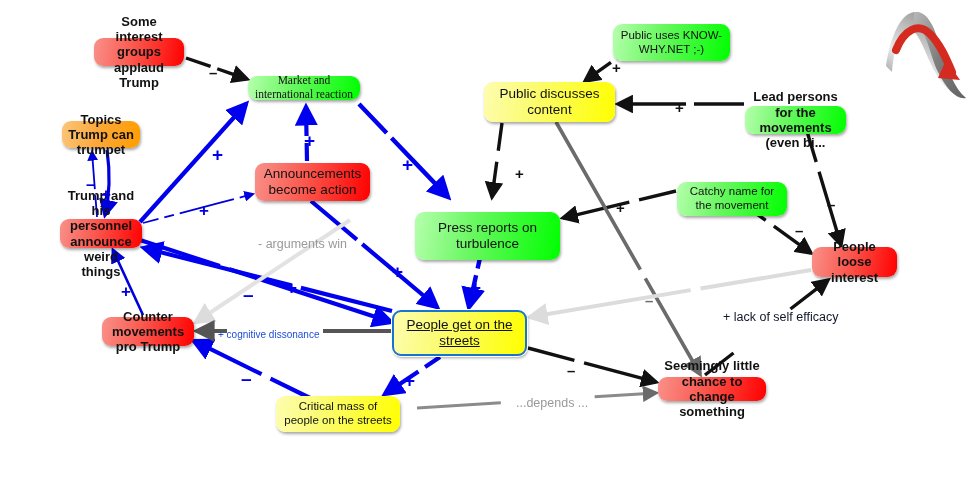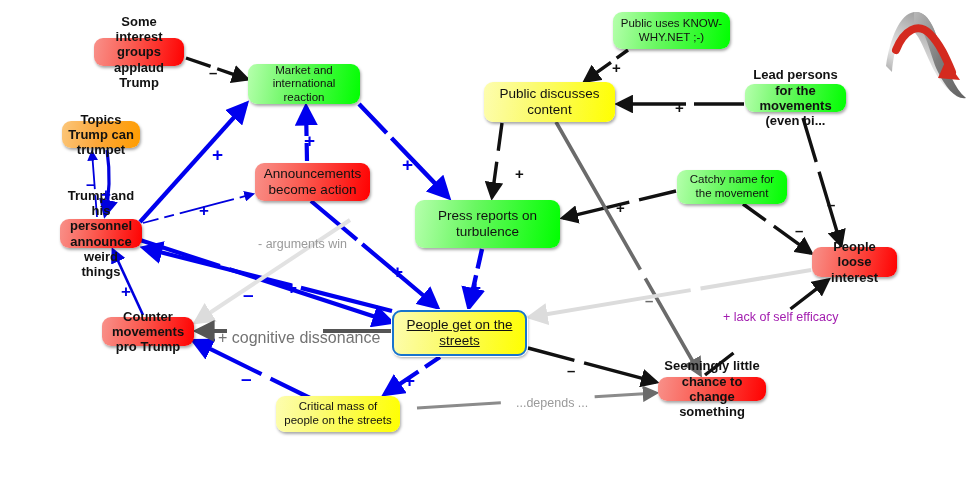--- a/index.html
+++ b/index.html
@@ -6,31 +6,31 @@
   body{width:979px;height:489px;overflow:hidden;
        font-family:"Liberation Sans","DejaVu Sans",sans-serif;}
   #canvas{position:relative;width:979px;height:489px;background:#fff;}
   #edges{position:absolute;left:0;top:0;width:979px;height:489px;}
   .node{position:absolute;box-sizing:border-box;border-radius:9px;
         display:flex;align-items:center;justify-content:center;text-align:center;
         color:#111;line-height:1.18;padding:2px 5px;
         box-shadow:1px 2px 3px rgba(0,0,0,.35);}
   .node span{display:block;width:100%;}
   .n-red{background:linear-gradient(100deg,#f8918a 0%,#fb5a50 42%,#ff0000 100%);}
-  .n-green{background:linear-gradient(100deg,#b6ffad 0%,#69f761 40%,#00ff00 100%);}
+  .n-green{background:linear-gradient(100deg,#b6ffad 0%,#69f761 40%,#00ff00 100%);margin-top:12px;}
   .n-yellow{background:linear-gradient(100deg,#fdfdb0 0%,#fbfb70 38%,#ffff00 100%);}
   .n-orange{background:linear-gradient(100deg,#fbc67a 0%,#fba83c 45%,#ff9d00 100%);}
   .sel{border:2px solid #1874cd;box-shadow:0 0 0 1px #fff,1px 2px 3px rgba(0,0,0,.35);}
   .sm{font-size:13px;font-weight:bold;}
   .md{font-size:11.5px;}
   .lg{font-size:13.5px;}
   .elabel{position:absolute;white-space:nowrap;}
   .lbl-gray{color:#9a9a9a;font-size:12.5px;}
-  .lbl-dgray{color:#737373;font-size:16px;}
-  .lbl-dark{color:#a21caf;font-size:12.5px;}
+  .lbl-dgray{color:#1d4ed8;font-size:10px;}
+  .lbl-dark{color:#0f172a;font-size:12.5px;}
   #logo{position:absolute;left:880px;top:4px;width:96px;height:100px;}
 </style>
 </head>
 <body>
 
 <div id="canvas">
 
   <svg id="edges" viewBox="0 0 979 489" xmlns="http://www.w3.org/2000/svg">
     <defs>
       <marker id="ab" markerWidth="5.5" markerHeight="5.5" refX="4.4" refY="2.75" orient="auto">
@@ -176,39 +176,39 @@
              C70,92 58,76 50,58 C42,40 36,24 28,26 C20,28 14,44 12,68 Z" fill="url(#lg1)"></path>
     <path d="M34,8 C50,6 56,30 62,48 C68,66 74,84 86,94 C76,96 66,84 58,68
              C50,52 46,22 34,20 Z" fill="url(#lg2)" opacity="0.85"></path>
     <path d="M16,46 C24,26 38,18 50,30 C60,40 66,54 72,68" stroke="#d42a1f" stroke-width="8" fill="none" stroke-linecap="round"></path>
     <path d="M66,56 L80,76 L58,74 Z" fill="#d42a1f"></path>
   </svg>
 
 <div class="node n-red sm" style="left: 94px; top: 38px; width: 90px; height: 28px;">
       <span>Some interest groups applaud Trump</span>
     </div>
-    <div class="node n-green md" style="left: 248px; top: 64px; width: 112px; height: 40px;">
+    <div class="node n-green md" style="left: 248px; top: 64px; width: 112px; height: 24px; font-family: Liberation Serif, serif;">
       <span>Market and international reaction</span>
     </div>
     <div class="node n-orange sm" style="left: 62px; top: 121px; width: 78px; height: 27px;">
       <span>Topics Trump can trumpet</span>
     </div>
     <div class="node n-red sm" style="left: 60px; top: 219px; width: 82px; height: 29px;">
       <span>Trump and his personnel announce weird things</span>
     </div>
     <div class="node n-red lg" style="left: 255px; top: 163px; width: 115px; height: 38px;">
       <span>Announcements become action</span>
     </div>
     <div class="node n-green md" style="left: 613px; top: 12px; width: 117px; height: 37px;">
       <span>Public uses KNOW-WHY.NET ;-)</span>
     </div>
     <div class="node n-yellow lg" style="left: 484px; top: 82px; width: 131px; height: 40px;">
       <span>Public discusses content</span>
     </div>
-    <div class="node n-green sm" style="left: 745px; top: 84px; width: 101px; height: 28px;">
+    <div class="node n-green sm" style="left: 745px; top: 94px; width: 101px; height: 28px;">
       <span>Lead persons for the movements (even bi...</span>
     </div>
     <div class="node n-green lg" style="left: 415px; top: 200px; width: 145px; height: 48px;">
       <span>Press reports on turbulence</span>
     </div>
     <div class="node n-green md" style="left: 677px; top: 170px; width: 110px; height: 34px;">
       <span>Catchy name for the movement</span>
     </div>
     <div class="node n-red sm" style="left: 812px; top: 247px; width: 85px; height: 30px;">
       <span>People loose interest</span>

